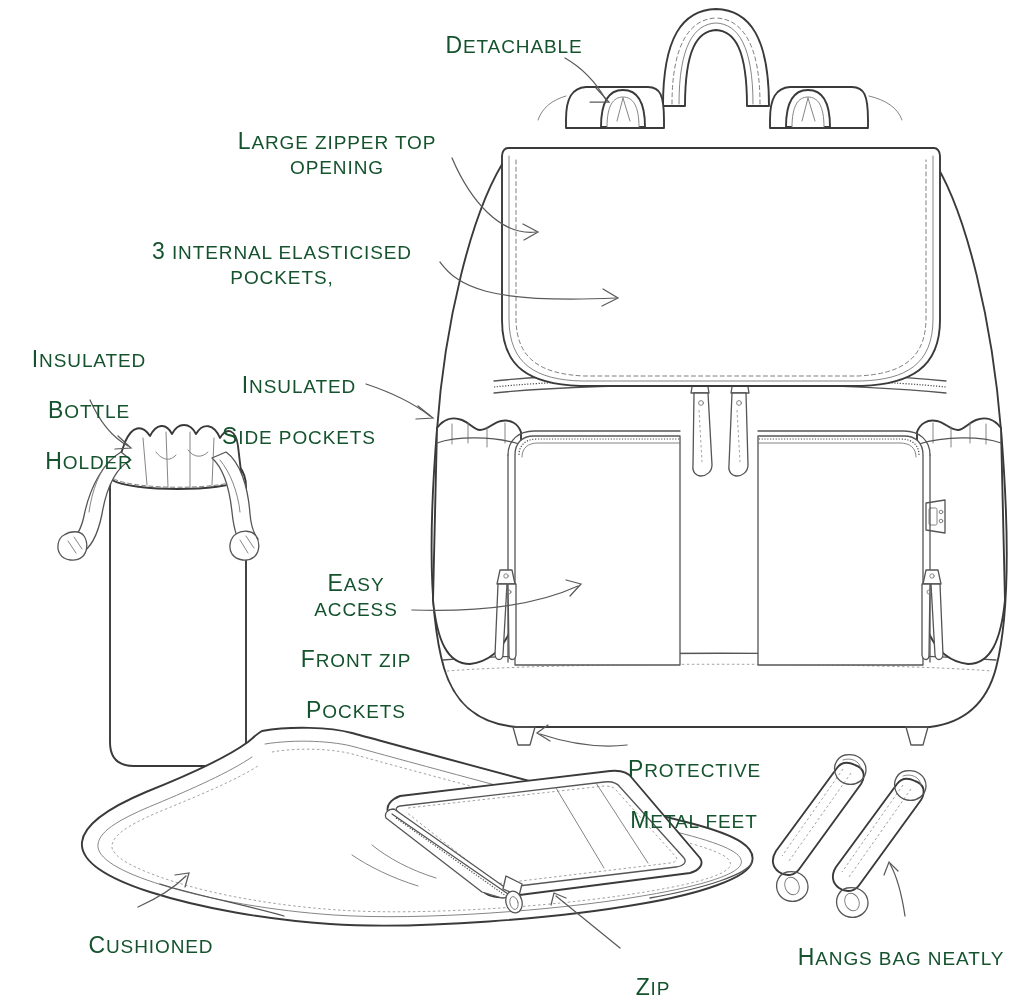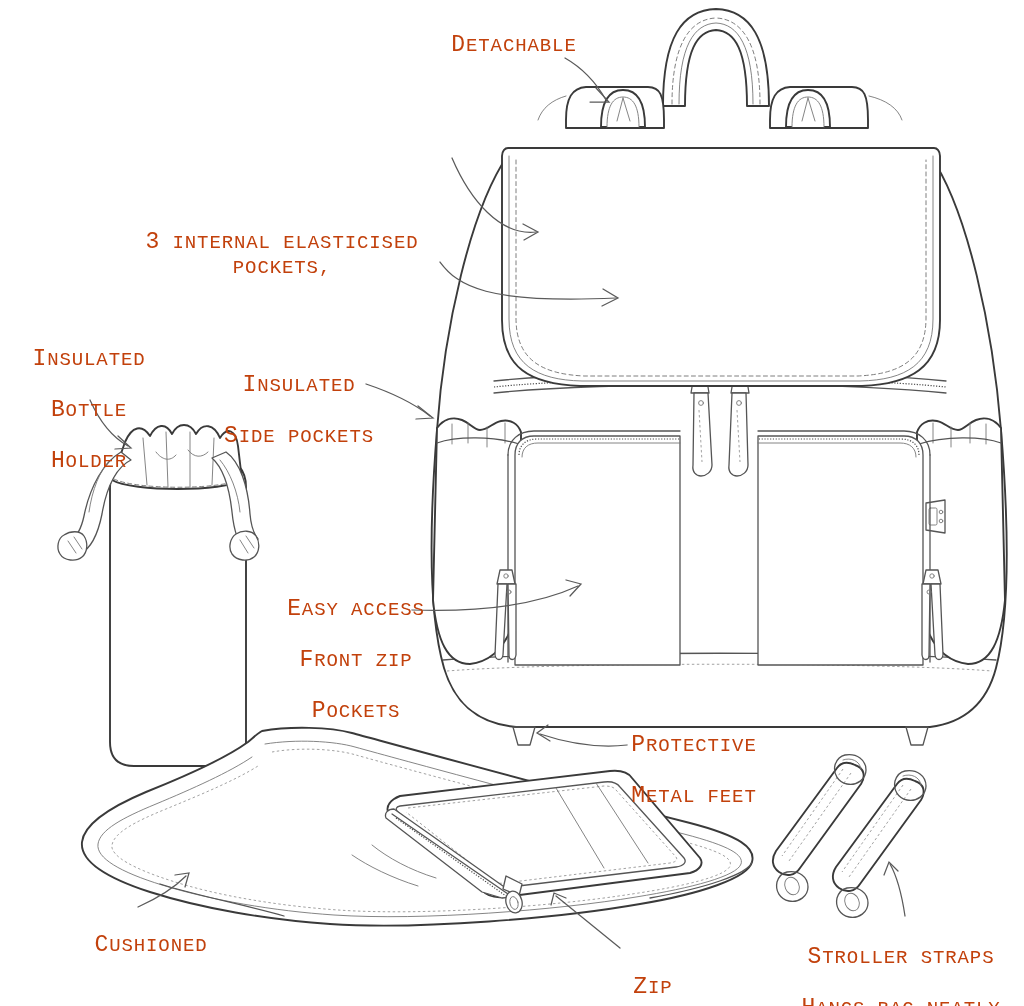--- a/index.html
+++ b/index.html
@@ -17,22 +17,22 @@
   }
   #art {
     position: absolute;
     left: 0;
     top: 0;
     width: 1024px;
     height: 1006px;
   }
   .label {
     position: absolute;
-    color: #c2410c;
-    font-family: Liberation Mono, monospace;
+    color: #14532d;
+    font-family: Liberation Sans, sans-serif;
     font-size: 19px;
     letter-spacing: 0.9px;
     line-height: 25px;
     white-space: pre-line;
     text-transform: uppercase;
   }
   .label .cap {
     font-size: 23px;
   }
   .label.center { text-align: center; }
@@ -283,57 +283,57 @@
       <path class="lead" d="M905 916 C 902 896 898 878 890 864"></path>
       <path class="lead" d="M884 875 L 889 862 L 898 871"></path>
     </g>
   </svg>
 
   <div class="label center" style="left:388px; top:8px; width:252px;">
     <div><span class="cap">D</span>ETACHABLE</div>
   </div>
 
   <div class="label center" style="left:198px; top:104px; width:278px;">
-  </div>
-
-  <div class="label center" style="left:108px; top:205px; width:348px;">
+    <div><span class="cap">L</span>ARGE ZIPPER TOP OPENING</div>
+  </div>
+
+  <div class="label center" style="left:108px; top:214px; width:348px;">
     <div><span class="cap">3</span> INTERNAL ELASTICISED POCKETS,</div>
   </div>
 
   <div class="label center" style="left:14px; top:322px; width:150px;">
     <div><span class="cap">I</span>NSULATED</div>
     <div><span class="cap">B</span>OTTLE</div>
     <div><span class="cap">H</span>OLDER</div>
   </div>
 
   <div class="label center" style="left:222px; top:348px; width:154px;">
     <div><span class="cap">I</span>NSULATED</div>
     <div><span class="cap">S</span>IDE POCKETS</div>
   </div>
 
-  <div class="label center" style="left:286px; top:572px; width:140px;">
+  <div class="label center" style="left:286px; top:546px; width:140px;">
     <div><span class="cap">E</span>ASY ACCESS</div>
     <div><span class="cap">F</span>RONT ZIP</div>
     <div><span class="cap">P</span>OCKETS</div>
   </div>
 
-  <div class="label center" style="left:628px; top:708px; width:132px;">
+  <div class="label center" style="left:628px; top:732px; width:132px;">
     <div><span class="cap">P</span>ROTECTIVE</div>
     <div><span class="cap">M</span>ETAL FEET</div>
   </div>
 
   <div class="label center" style="left:46px; top:908px; width:210px;">
     <div><span class="cap">C</span>USHIONED</div>
     
   </div>
 
   <div class="label center" style="left:588px; top:950px; width:130px;">
     <div><span class="cap">Z</span>IP</div>
     
   </div>
 
   <div class="label center" style="left:788px; top:920px; width:226px;">
-    <div><span class="cap">S</span>TROLLER STRAPS</div>
     <div><span class="cap">H</span>ANGS BAG NEATLY</div>
     
   </div>
 
 </div>
 
 </body></html>

